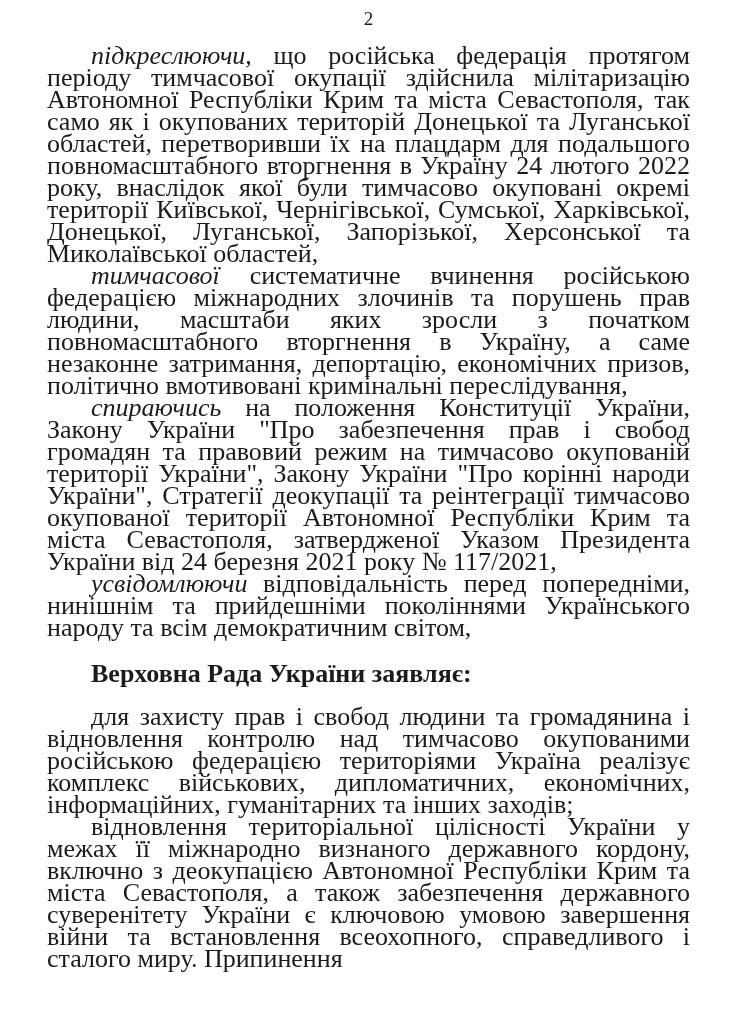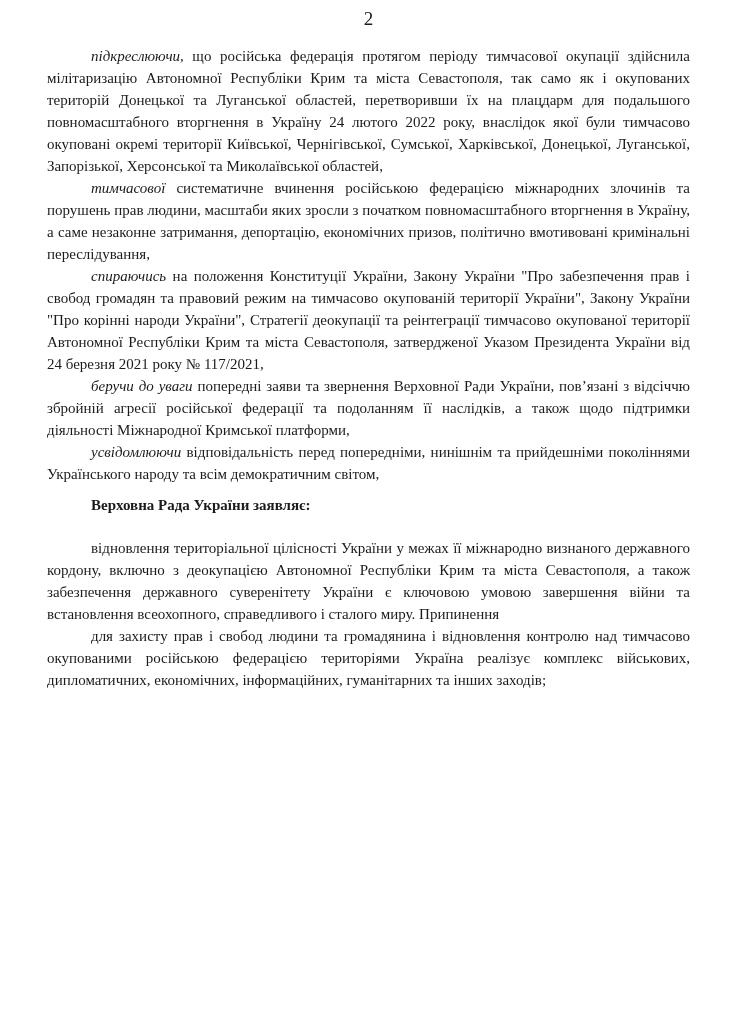--- a/index.html
+++ b/index.html
@@ -18,31 +18,31 @@
     padding: 8px 42px 30px 47px;
     overflow: hidden;
   }
   .page-number {
     font-size: 19px;
     line-height: 22px;
     text-align: center;
     margin-bottom: 15px;
   }
   .body-text {
-    font-size: 15px;
+    font-size: 26px;
     line-height: 22px;
     text-align: justify;
   }
   .body-text p {
     margin: 0;
     text-indent: 44px;
   }
   .body-text p.heading {
     font-weight: 700;
-    margin: 9px 0 21px 0;
+    margin: 24px 0 21px 0;
     text-align: left;
   }
   .lead {
     font-style: italic;
   }
 </style>
 </head>
 <body>
 
 <div class="page">
@@ -50,25 +50,24 @@
   <div class="page-number">2</div>
 
   <div class="body-text">
 
     <p><span class="lead">підкреслюючи,</span> <span>що російська федерація протягом періоду тимчасової окупації здійснила мілітаризацію Автономної Республіки Крим та міста Севастополя, так само як і окупованих територій Донецької та Луганської областей, перетворивши їх на плацдарм для подальшого повномасштабного вторгнення в Україну 24 лютого 2022 року, внаслідок якої були тимчасово окуповані окремі території Київської, Чернігівської, Сумської, Харківської, Донецької, Луганської, Запорізької, Херсонської та Миколаївської областей,</span></p>
 
     <p><span class="lead">тимчасової</span> <span>систематичне вчинення російською федерацією міжнародних злочинів та порушень прав людини, масштаби яких зросли з початком повномасштабного вторгнення в Україну, а саме незаконне затримання, депортацію, економічних призов, політично вмотивовані кримінальні переслідування,</span></p>
 
     <p><span class="lead">спираючись</span> <span>на положення Конституції України, Закону України "Про забезпечення прав і свобод громадян та правовий режим на тимчасово окупованій території України", Закону України "Про корінні народи України", Стратегії деокупації та реінтеграції тимчасово окупованої території Автономної Республіки Крим та міста Севастополя, затвердженої Указом Президента України від 24 березня 2021 року № 117/2021,</span></p>
 
-    <p><span class="lead">беручи до уваги</span> <span>попередні заяви та звернення Верховної Ради України, пов’язані з відсіччю збройній агресії російської федерації та подоланням її наслідків, а також щодо підтримки діяльності Міжнародної Кримської платформи,</span></p>
 
     <p><span class="lead">усвідомлюючи</span> <span>відповідальність перед попередніми, нинішнім та прийдешніми поколіннями Українського народу та всім демократичним світом,</span></p>
 
     <p class="heading">Верховна Рада України заявляє:</p>
 
 
+    <p><span>для захисту прав і свобод людини та громадянина і відновлення контролю над тимчасово окупованими російською федерацією територіями Україна реалізує комплекс військових, дипломатичних, економічних, інформаційних, гуманітарних та інших заходів;</span></p>
+
     <p><span>відновлення територіальної цілісності України у межах її міжнародно визнаного державного кордону, включно з деокупацією Автономної Республіки Крим та міста Севастополя, а також забезпечення державного суверенітету України є ключовою умовою завершення війни та встановлення всеохопного, справедливого і сталого миру. Припинення</span></p>
-
-    <p><span>для захисту прав і свобод людини та громадянина і відновлення контролю над тимчасово окупованими російською федерацією територіями Україна реалізує комплекс військових, дипломатичних, економічних, інформаційних, гуманітарних та інших заходів;</span></p>
 
   </div>
 </div>
 
 </body></html>

